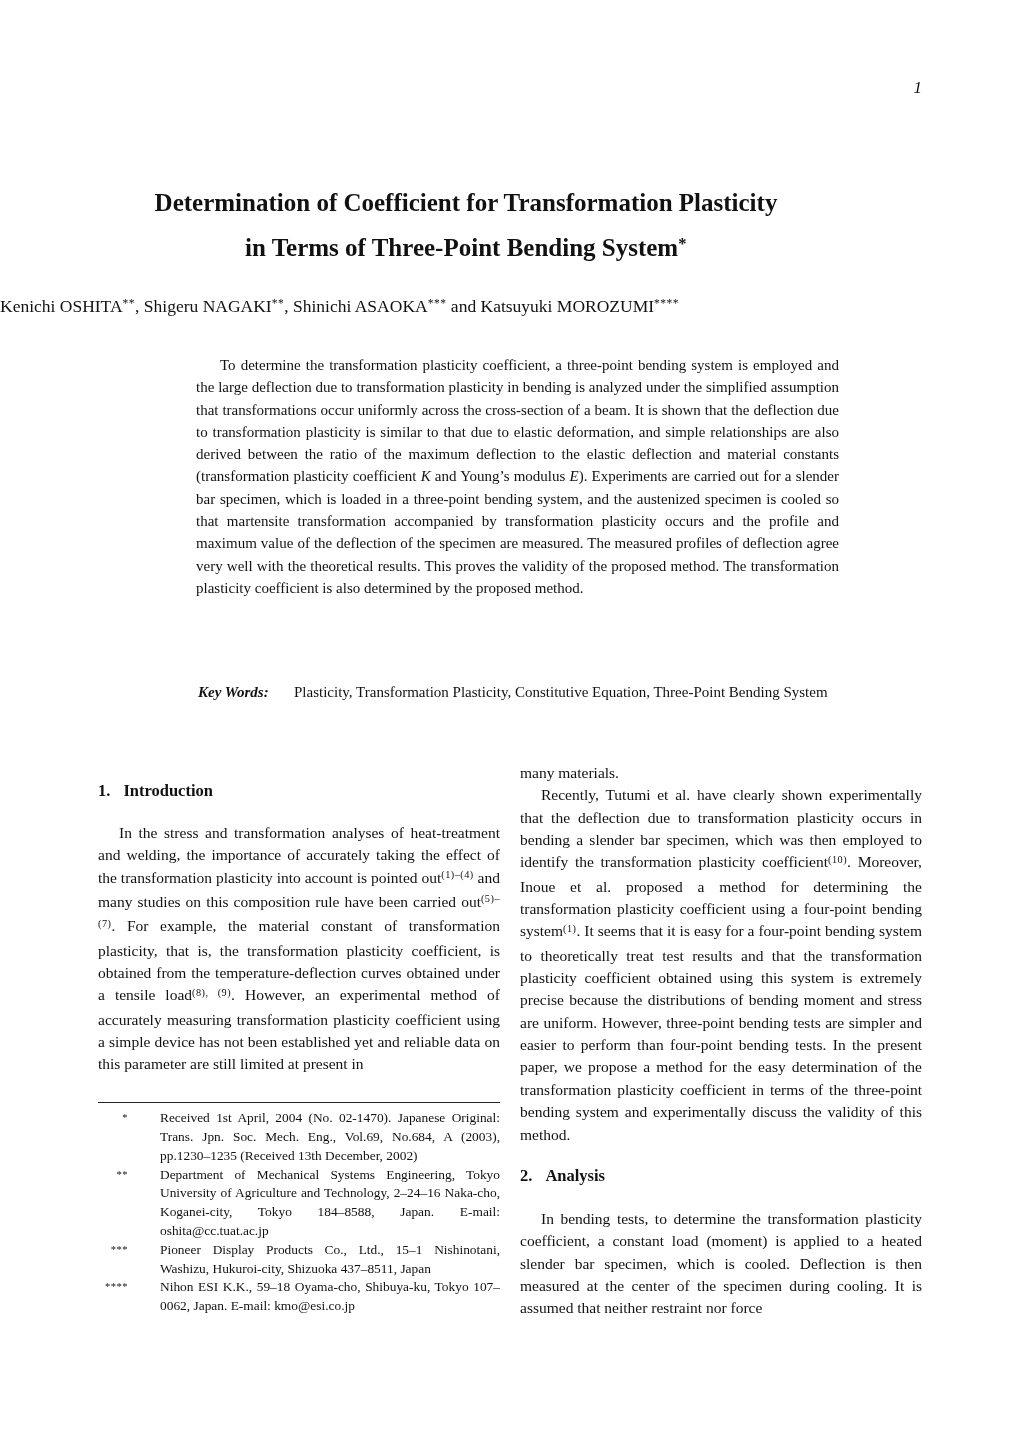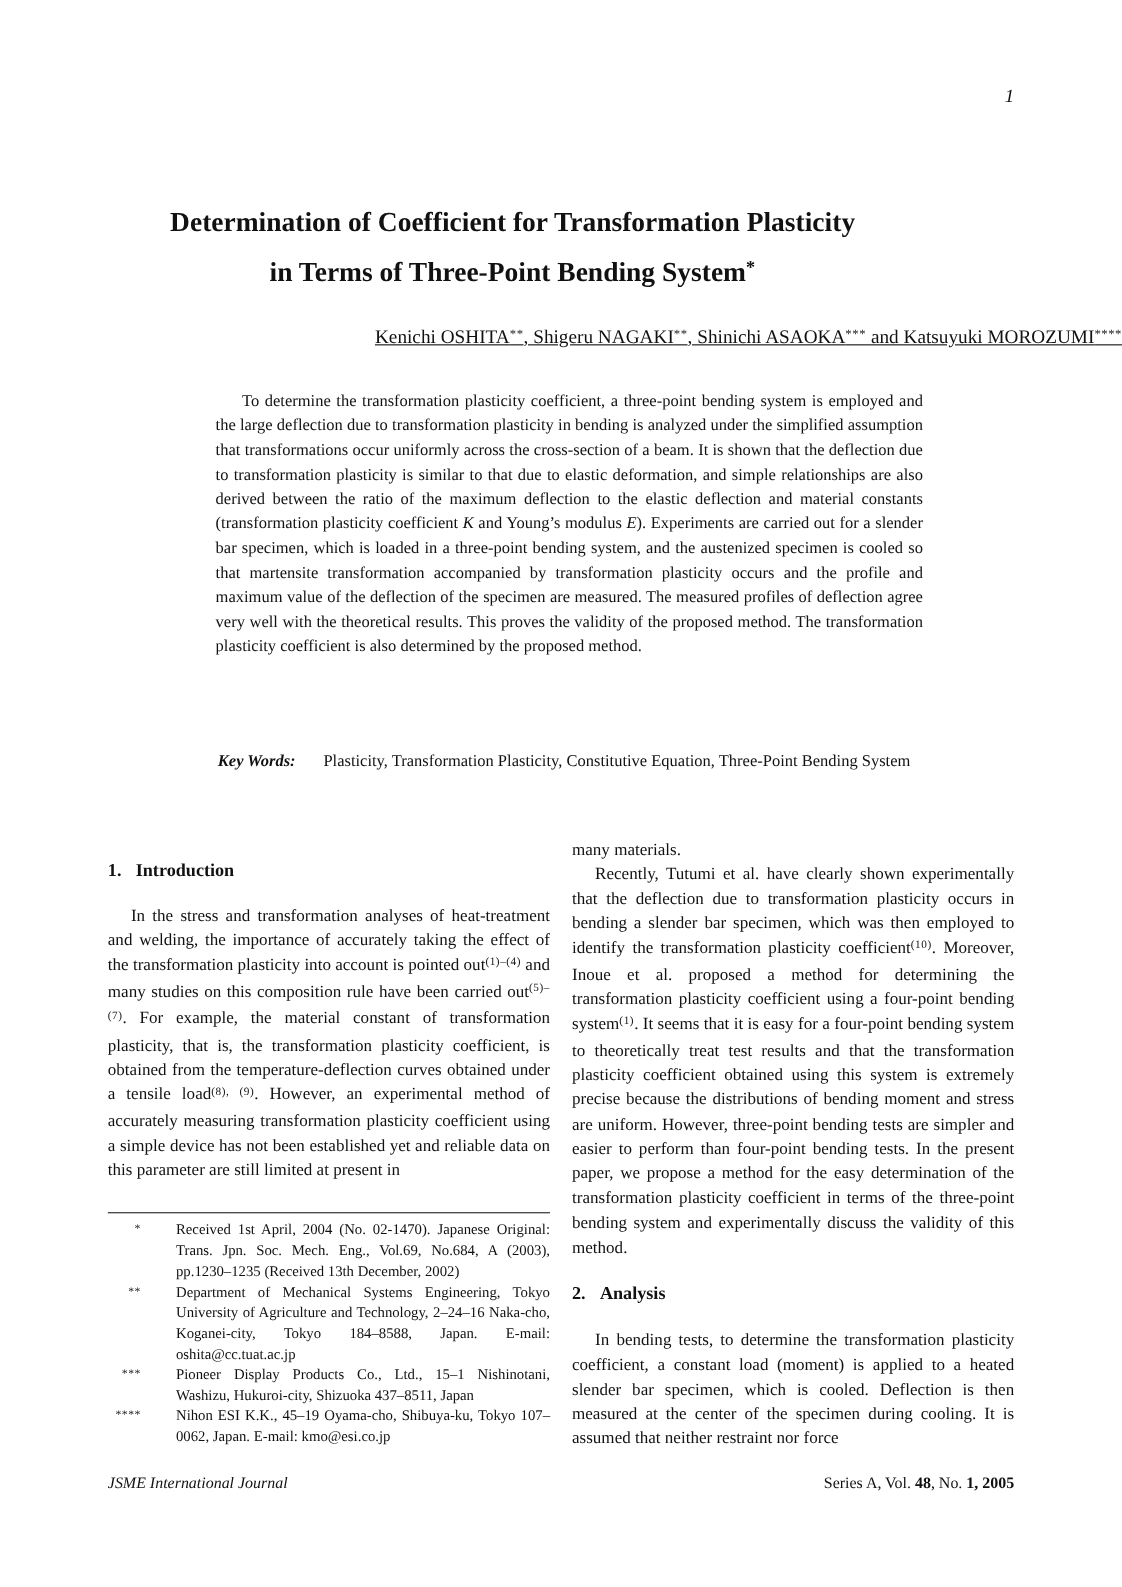--- a/index.html
+++ b/index.html
@@ -33,23 +33,22 @@
     font-weight: bold;
     font-size: 25px;
     line-height: 45px;
   }
 
   .authors {
     position: absolute;
     top: 296px;
     left: 0;
     width: 1020px;
-    text-align: right;
+    text-align: left;
     font-size: 17.5px;
-    text-decoration: underline;
   }
 
   .abstract {
     position: absolute;
     top: 354px;
     left: 196px;
     width: 643px;
     font-size: 15px;
     line-height: 22.3px;
     text-align: justify;
@@ -210,34 +209,30 @@
         <div class="footnote">
           <span class="fn-marker">**</span>
           <span class="fn-text">Department of Mechanical Systems Engineering, Tokyo University of Agriculture and Technology, 2–24–16 Naka-cho, Koganei-city, Tokyo 184–8588, Japan. E-mail: oshita@cc.tuat.ac.jp</span>
         </div>
         <div class="footnote">
           <span class="fn-marker">***</span>
           <span class="fn-text">Pioneer Display Products Co., Ltd., 15–1 Nishinotani, Washizu, Hukuroi-city, Shizuoka 437–8511, Japan</span>
         </div>
         <div class="footnote">
           <span class="fn-marker">****</span>
-          <span class="fn-text">Nihon ESI K.K., 45–19 Oyama-cho, Shibuya-ku, Tokyo 107–0062, Japan. E-mail: kmo@esi.co.jp</span>
+          <span class="fn-text">Nihon ESI K.K., 59–18 Oyama-cho, Shibuya-ku, Tokyo 107–0062, Japan. E-mail: kmo@esi.co.jp</span>
         </div>
       </div>
     </div>
 
     <div class="col-right">
       <p class="para">many materials.</p>
       <p class="para indent"><span class="seg-t">Recently, Tutumi et al. have clearly shown experimentally that the deflection due to transformation plasticity occurs in bending a slender bar specimen, which was then employed to identify the transformation plasticity coefficient</span><span class="seg-sup">(10)</span><span class="seg-t">. Moreover, Inoue et al. proposed a method for determining the transformation plasticity coefficient using a four-point bending system</span><span class="seg-sup">(1)</span><span class="seg-t">. It seems that it is easy for a four-point bending system to theoretically treat test results and that the transformation plasticity coefficient obtained using this system is extremely precise because the distributions of bending moment and stress are uniform. However, three-point bending tests are simpler and easier to perform than four-point bending tests. In the present paper, we propose a method for the easy determination of the transformation plasticity coefficient in terms of the three-point bending system and experimentally discuss the validity of this method.</span></p>
       <h2 class="section-heading heading-analysis">
         <span class="heading-number">2.</span><span>Analysis</span>
       </h2>
       <p class="para indent">In bending tests, to determine the transformation plasticity coefficient, a constant load (moment) is applied to a heated slender bar specimen, which is cooled. Deflection is then measured at the center of the specimen during cooling. It is assumed that neither restraint nor force</p>
     </div>
 
   </div>
 
-  <div class="footer">
-    <span class="footer-journal">JSME International Journal</span>
-    <span class="footer-issue"><span class="seg-t">Series A, Vol. </span><span class="seg-b">48</span><span class="seg-t">, No. </span><span class="seg-b">1, 2005</span></span>
-  </div>
 
 </div>
 
 </body></html>

